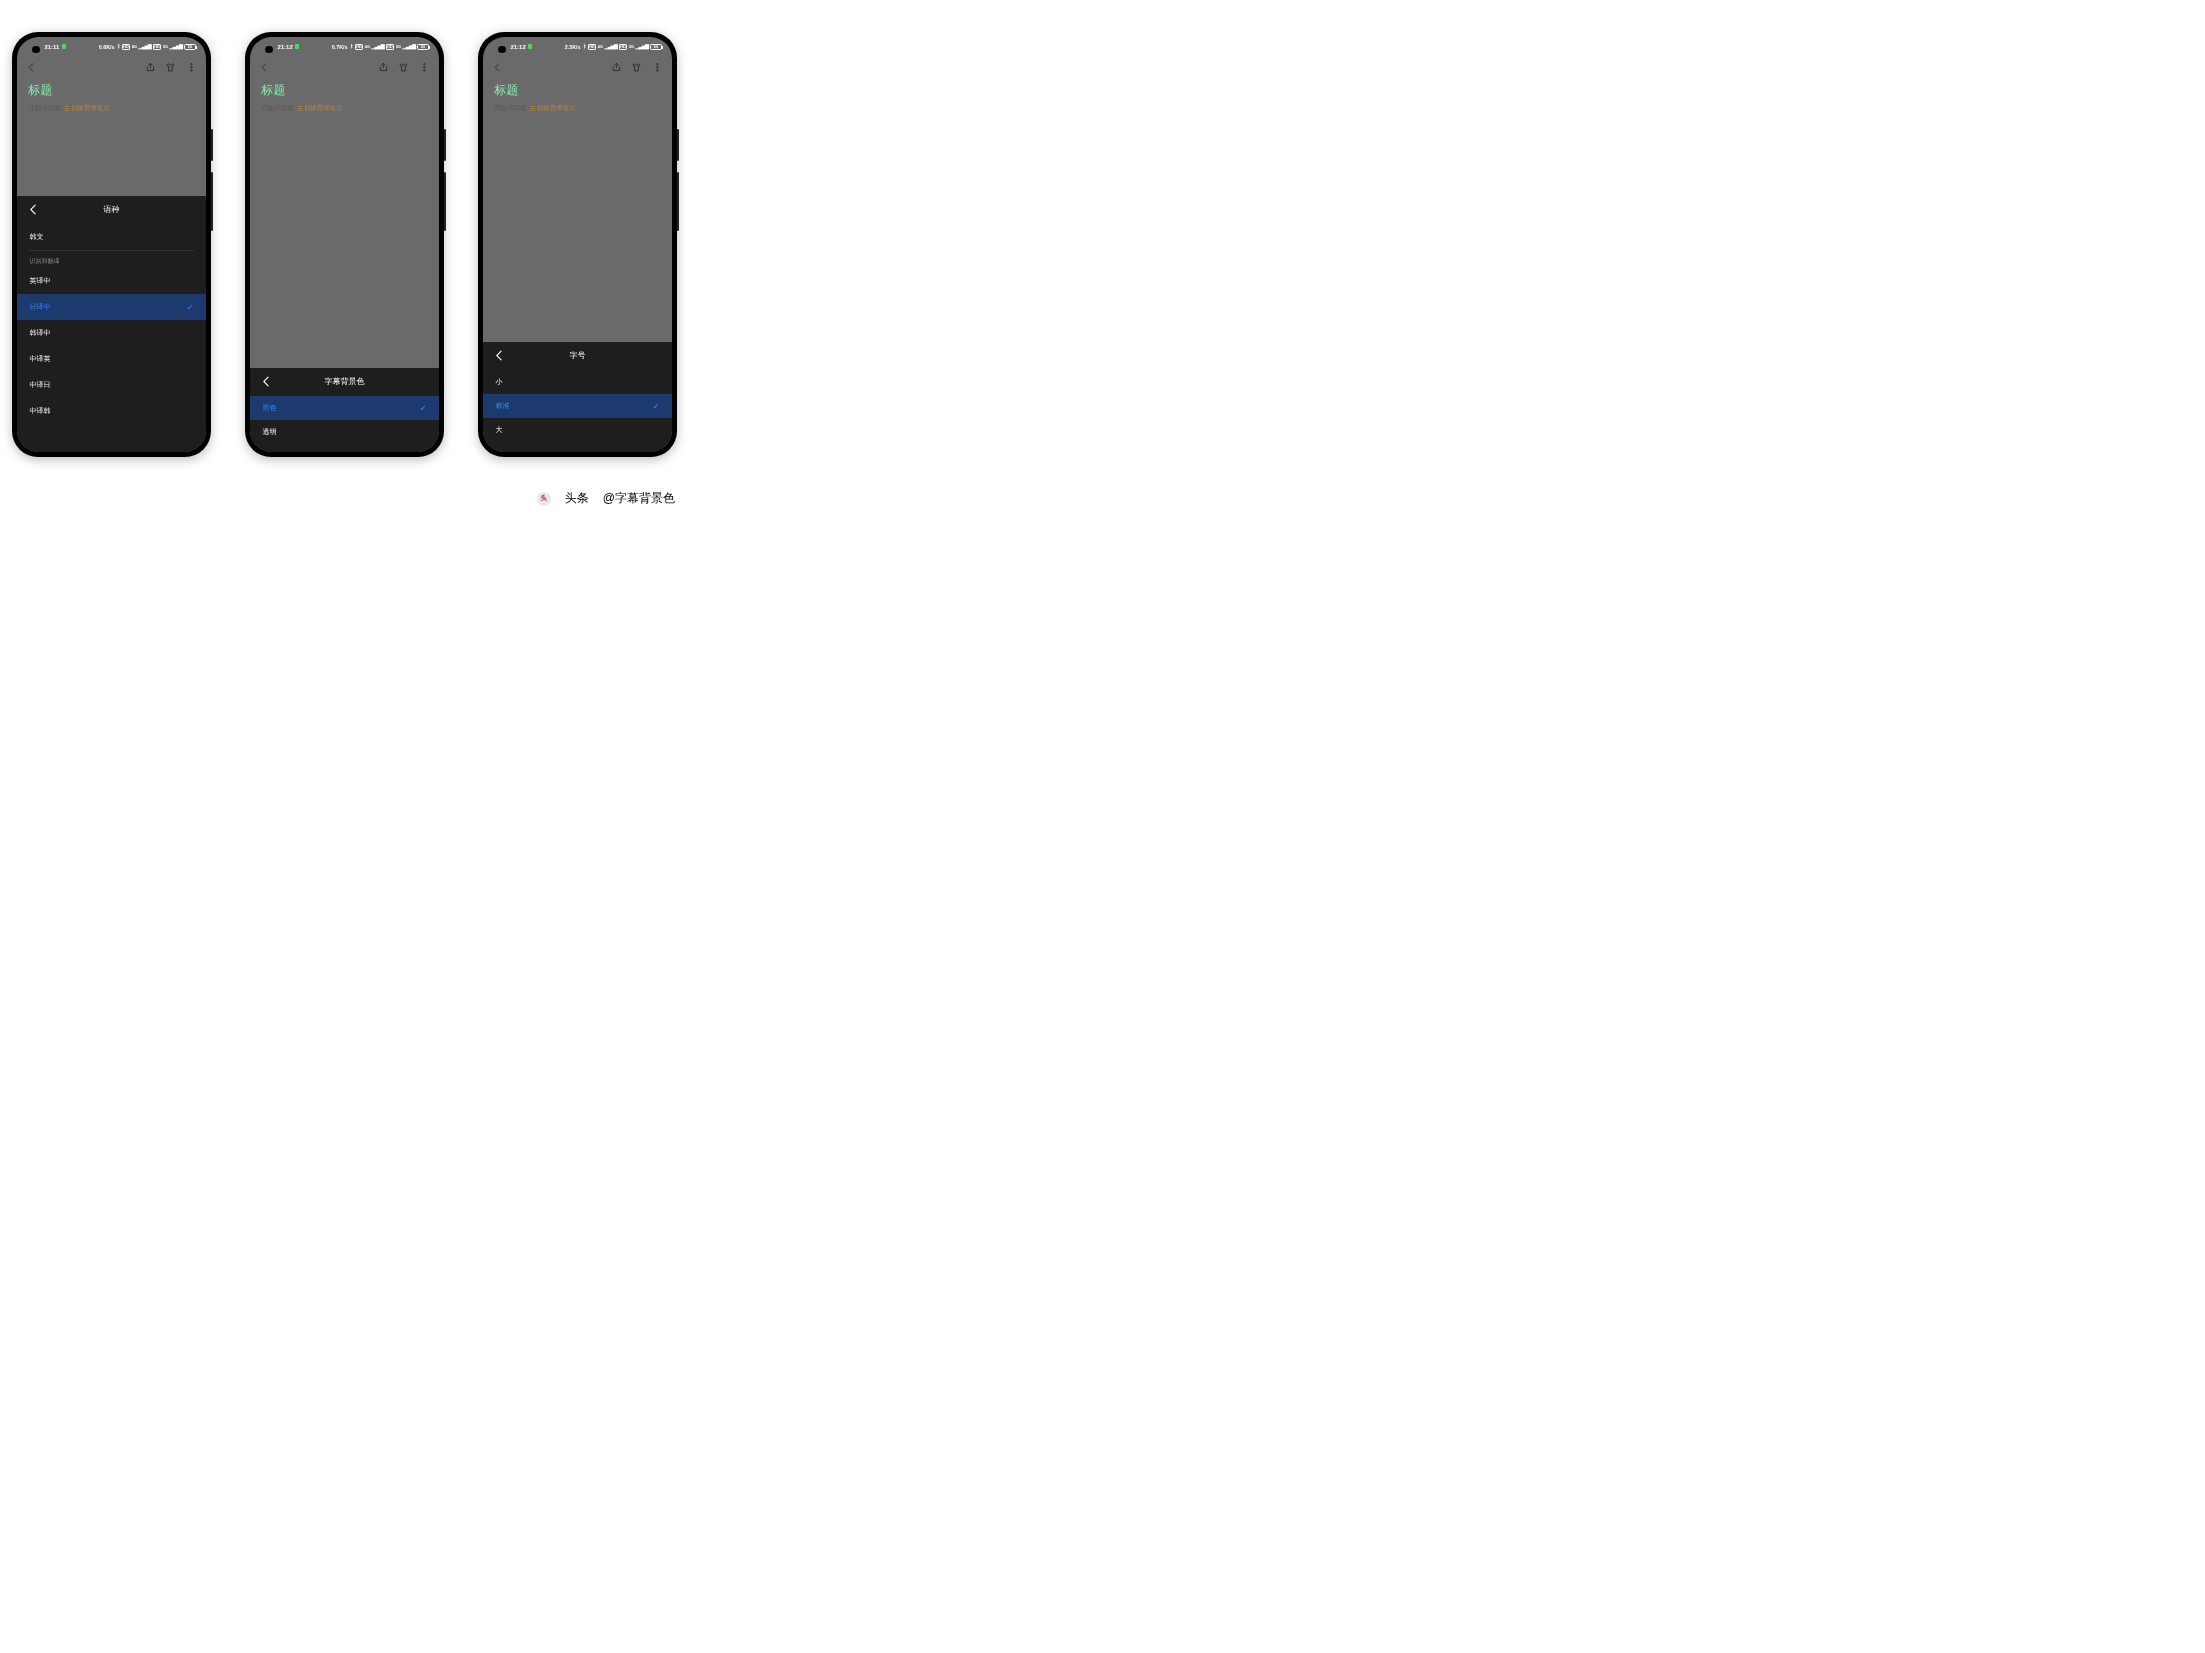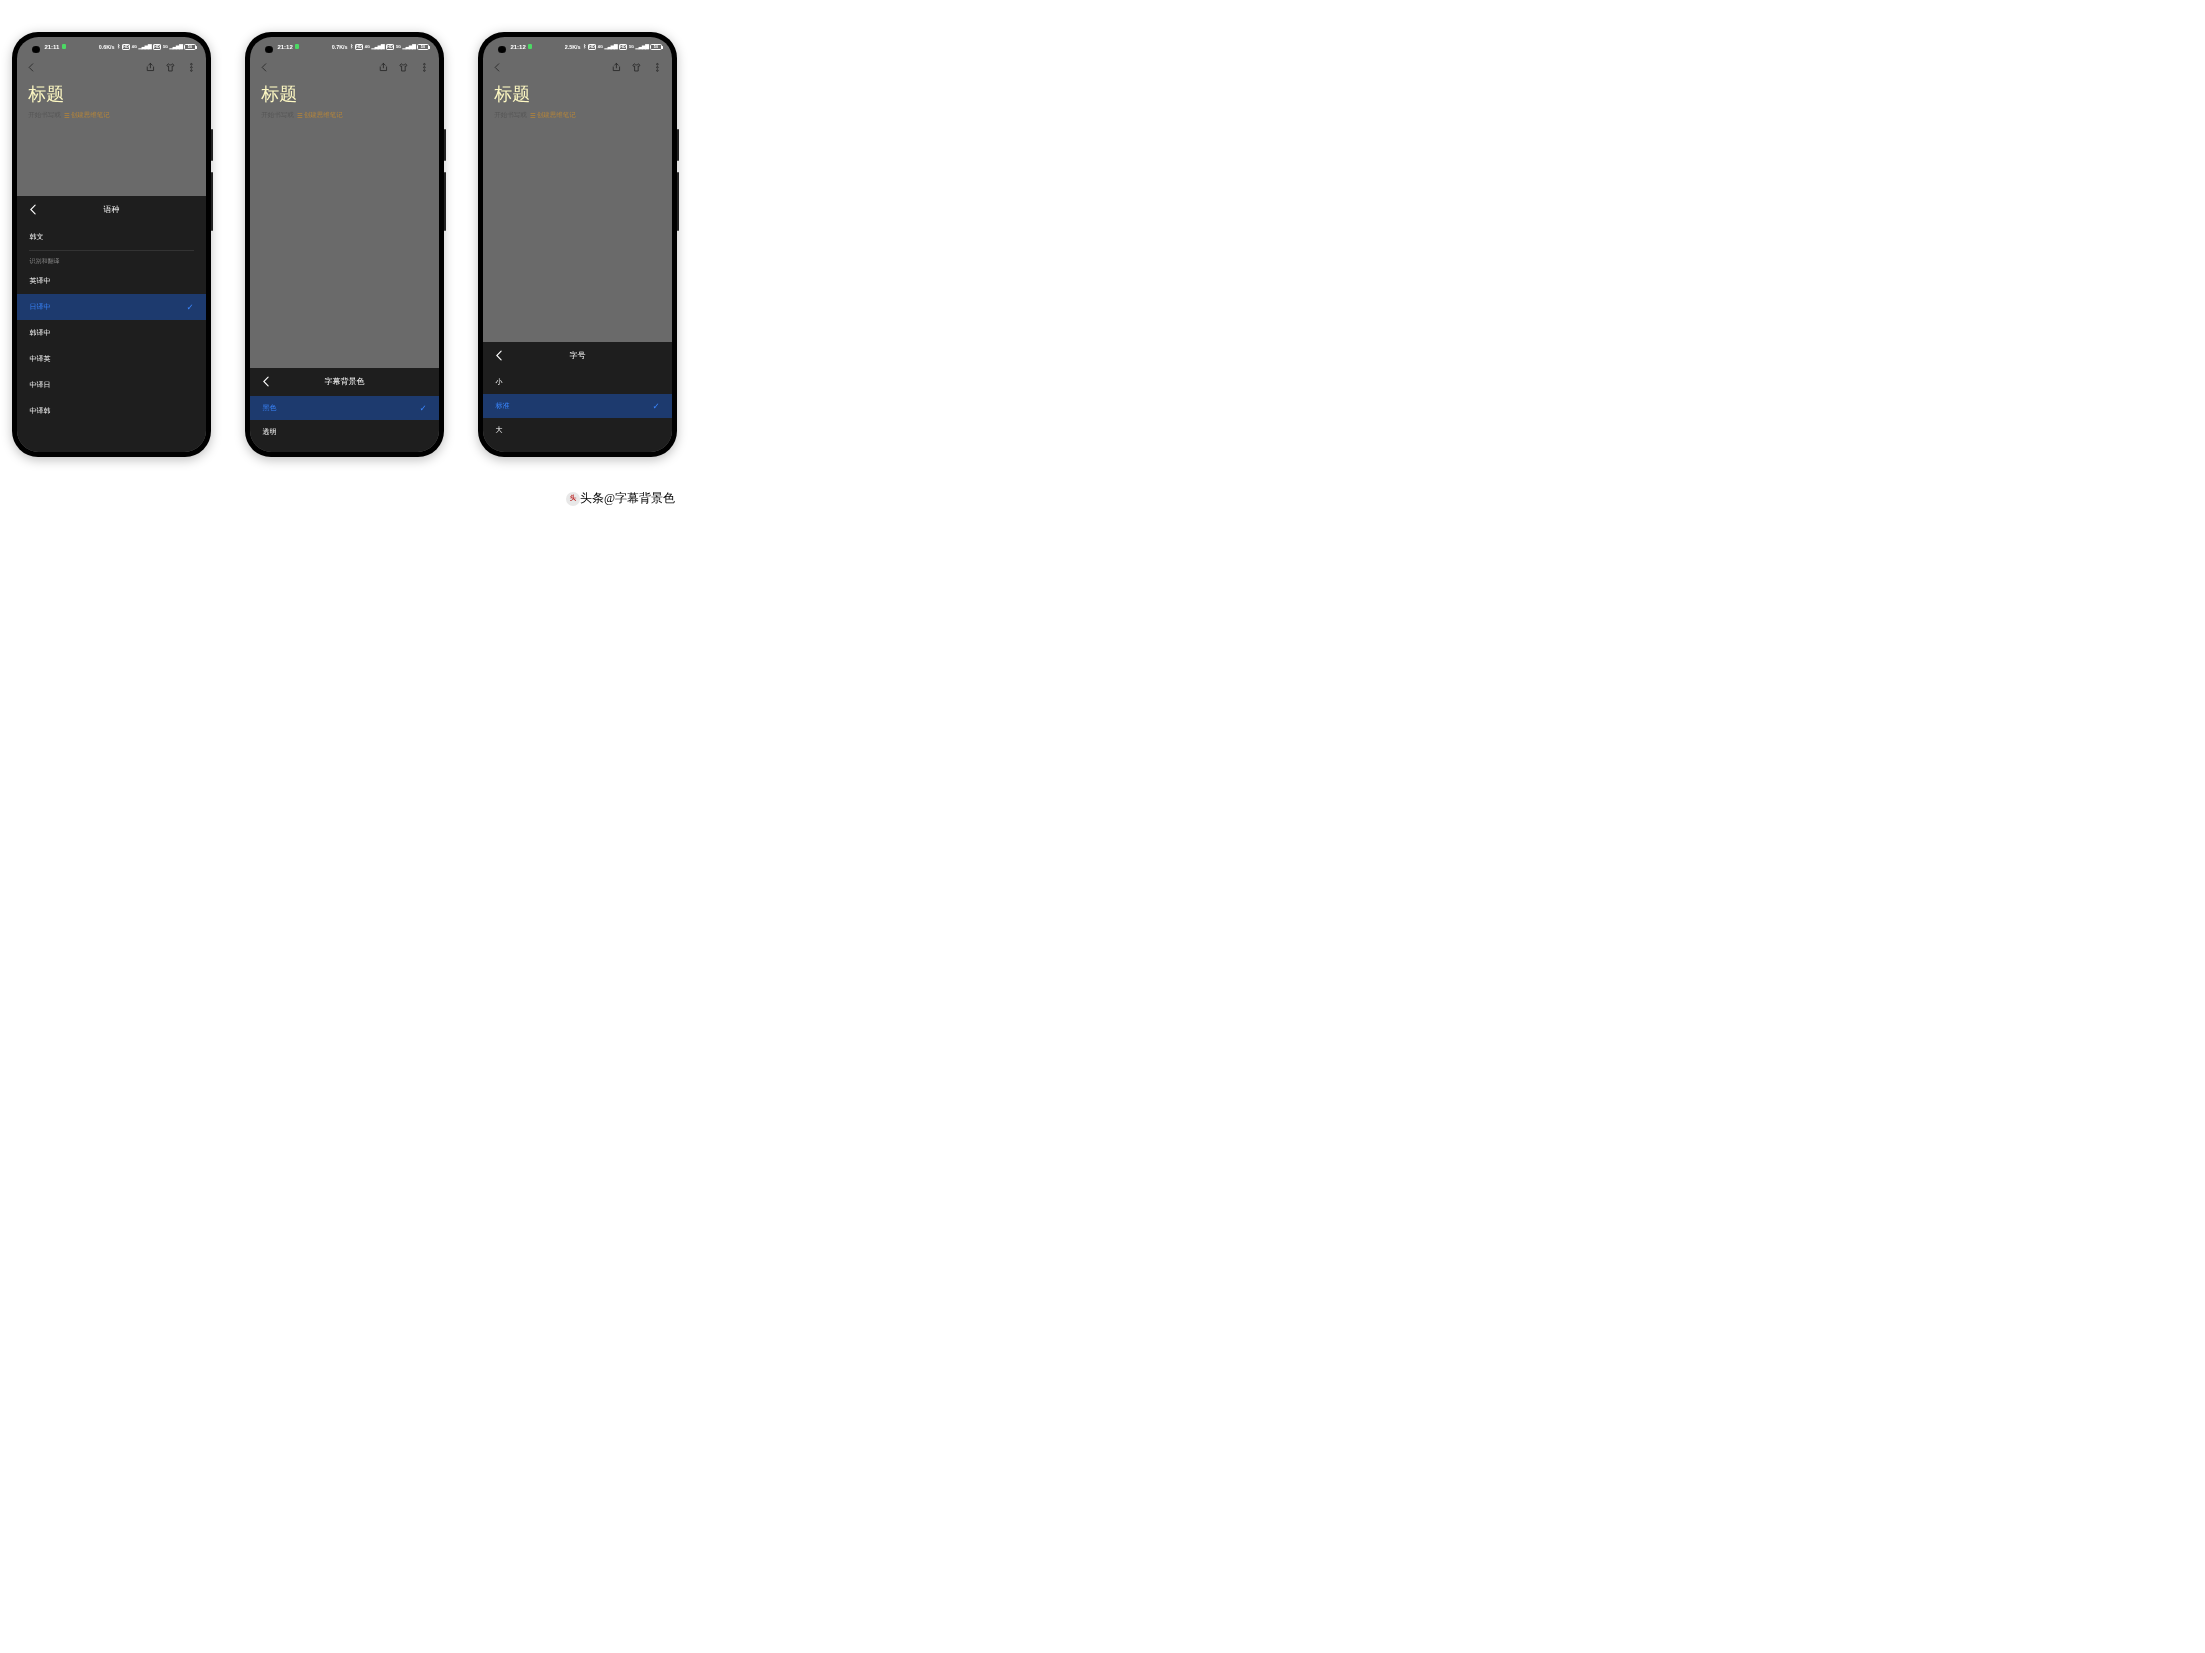--- a/index.html
+++ b/index.html
@@ -102,21 +102,21 @@
     color: #2a2a2a;
   }
   .topbar .spacer { flex: 1; }
   .icon-btn { width: 14px; height: 14px; display:flex; align-items:center; justify-content:center; }
   .icon-btn svg { width: 10.8px; height: 10.8px; stroke: #2a2a2a; fill: none; stroke-width: 2; }
 
   .bg-content {
     padding: 0 10.8px;
     color: #3a3a3a;
   }
-  .bg-title { font-size: 18px; font-weight: 500; margin: 2.2px 0 5.4px; color: #fef9c3; }
+  .bg-title { font-size: 12px; font-weight: 500; margin: 2.2px 0 5.4px; color: #86efac; }
   .bg-sub { font-size: 6.5px; color: #555; display:flex; align-items:center; gap:3.2px; }
   .bg-tag { color: #b5853a; display:inline-flex; align-items:center; gap:1.1px; }
 
   .dimmer { flex: 1; }
 
   .sheet {
     background: #1e1e1e;
     color: #fff;
     display: flex;
     flex-direction: column;
@@ -160,23 +160,22 @@
   .check { font-size: 8.6px; }
 
   .watermark {
     position: absolute;
     right: 14px;
     bottom: 9.7px;
     font-size: 12px;
     color: #000;
     display: flex;
     align-items: center;
-    gap: 0;
+    gap: 14px;
     font-weight: 500;
-    font-family: Liberation Serif, serif;
   }
   .wm-logo {
     width: 14px; height: 14px; border-radius: 50%;
     background: #e8e8e8; display:flex; align-items:center; justify-content:center;
     font-size: 6.5px; font-weight:700; color:#b22;
   }
 </style>
 </head>
 <body>
 

